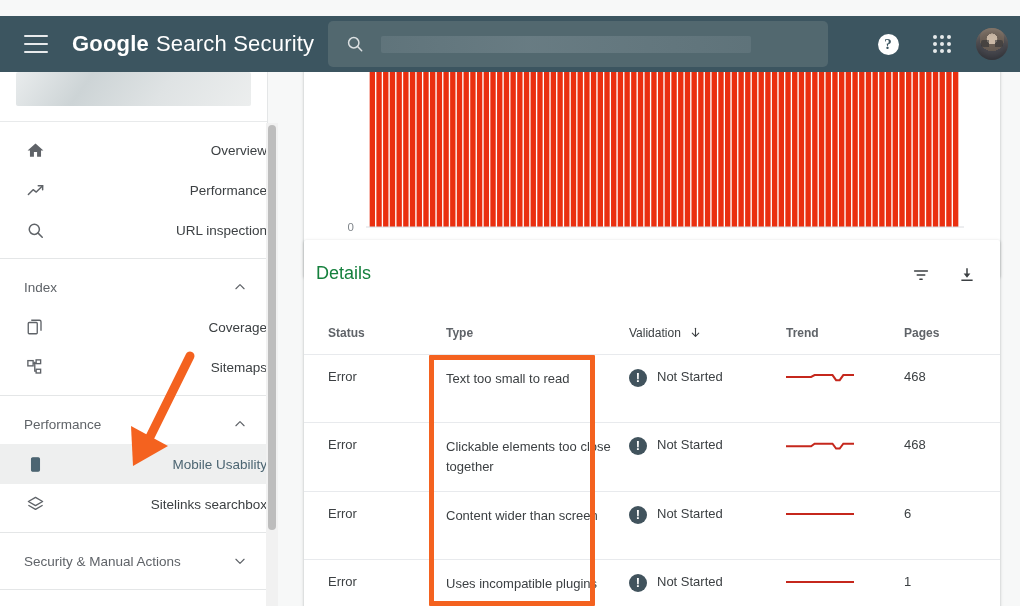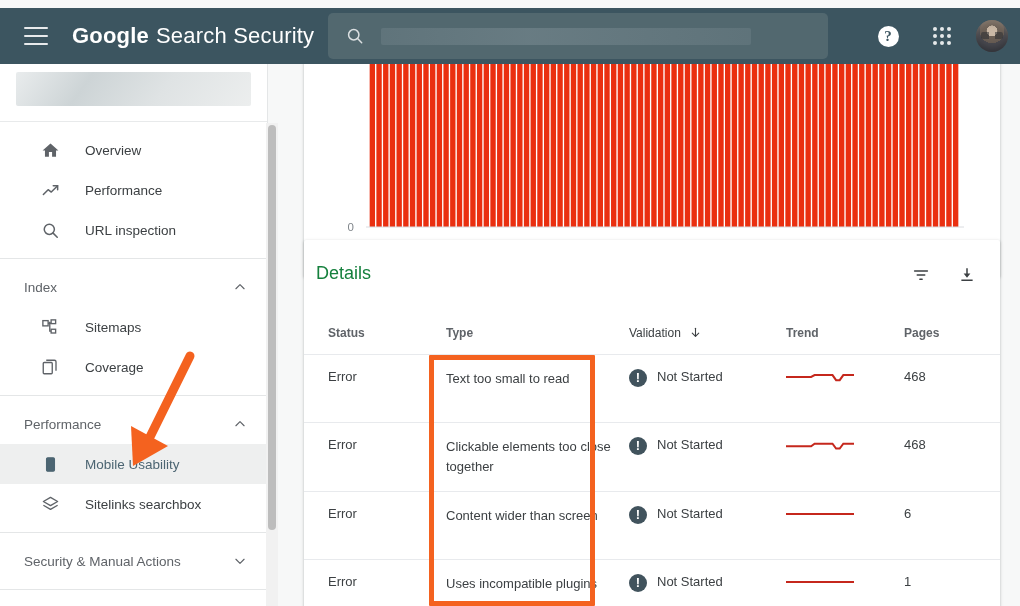--- a/index.html
+++ b/index.html
@@ -6,21 +6,21 @@
   html, body {
     width: 1020px; height: 606px;
     overflow: hidden;
     background: #f7f8f8;
     font-family: "Liberation Sans", sans-serif;
     -webkit-font-smoothing: antialiased;
   }
 
   
   .appbar {
-    position: absolute; top: 8px; left: 0;
+    position: absolute; top: 16px; left: 0;
     width: 1020px; height: 56px;
     background: #3c5560;
     display: flex; align-items: center;
     z-index: 30;
   }
   .hamburger {
     width: 24px; height: 18px;
     margin-left: 24px; margin-right: 24px;
     display: flex; flex-direction: column; justify-content: space-between;
     cursor: pointer;
@@ -85,21 +85,21 @@
     height: 66px; border-bottom: 1px solid #e8eaeb;
     display: flex; align-items: center; padding: 0 16px;
   }
   .property-redact {
     width: 242px; height: 34px; border-radius: 2px;
     background: linear-gradient(125deg,#e9eced 0%,#cdd4d6 30%,#dfe3e4 62%,#eceeee 100%);
   }
   .nav { padding-top: 8px; }
   .nav-item {
     height: 40px; display: flex; align-items: center;
-    padding-left: 39px; cursor: pointer; position: relative;
+    padding-left: 24px; cursor: pointer; position: relative; justify-content: space-between;
   }
   .nav-item .ni-icon { width: 22px; height: 22px; display: flex; align-items: center; justify-content: center; flex: 0 0 22px; }
   .nav-item .ni-label {
     margin-left: 24px; font-size: 13.5px; color: #3c4043; font-weight: 400;
     white-space: nowrap;
   }
   .nav-item.active { background: #eeefef; }
   .nav-item.active .ni-label { color: #4c6572; font-weight: 500; }
   .nav-item.active .ni-icon svg { stroke: #4c6572; fill: #4c6572; }
 
@@ -268,37 +268,37 @@
     <div class="nav-section">
       <span class="ns-label">Index</span>
       <svg class="chev" viewBox="0 0 24 24" fill="none" stroke="#5f6368" stroke-width="2" stroke-linecap="round" stroke-linejoin="round">
           <polyline points="5,15 12,8 19,15"></polyline>
         </svg>
     </div>
 
     <div class="nav-item">
       <span class="ni-icon">
         <svg width="18" height="18" viewBox="0 0 24 24" fill="none" stroke="#5f6368" stroke-width="1.8">
+          <rect x="3" y="6" width="12" height="15" rx="1.2"></rect>
+            <path d="M7 3h11a2 2 0 0 1 2 2v12"></path>
+        </svg>
+      </span>
+      <span class="ni-label">Coverage</span>
+    </div>
+
+    <div class="nav-item">
+      <span class="ni-icon">
+        <svg width="18" height="18" viewBox="0 0 24 24" fill="none" stroke="#5f6368" stroke-width="1.8">
           <rect x="2.5" y="3.5" width="7" height="7"></rect>
             <rect x="13.5" y="2.5" width="6" height="5"></rect>
             <rect x="13.5" y="15" width="6" height="5"></rect>
           <path d="M9.5 7h2.2M11.7 5v12.5h1.8M11.7 7h1.8"></path>
         </svg>
       </span>
       <span class="ni-label">Sitemaps</span>
-    </div>
-
-    <div class="nav-item">
-      <span class="ni-icon">
-        <svg width="18" height="18" viewBox="0 0 24 24" fill="none" stroke="#5f6368" stroke-width="1.8">
-          <rect x="3" y="6" width="12" height="15" rx="1.2"></rect>
-            <path d="M7 3h11a2 2 0 0 1 2 2v12"></path>
-        </svg>
-      </span>
-      <span class="ni-label">Coverage</span>
     </div>
 
     <div class="nav-divider"></div>
 
     <div class="nav-section">
       <span class="ns-label">Performance</span>
       <svg class="chev" viewBox="0 0 24 24" fill="none" stroke="#5f6368" stroke-width="2" stroke-linecap="round" stroke-linejoin="round">
           <polyline points="5,15 12,8 19,15"></polyline>
         </svg>
     </div>

